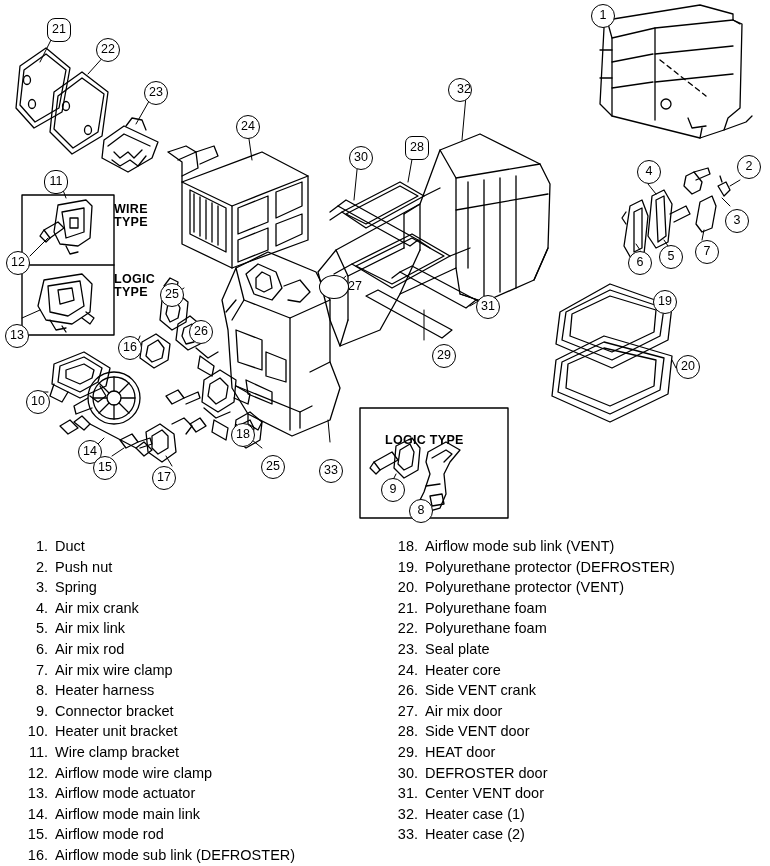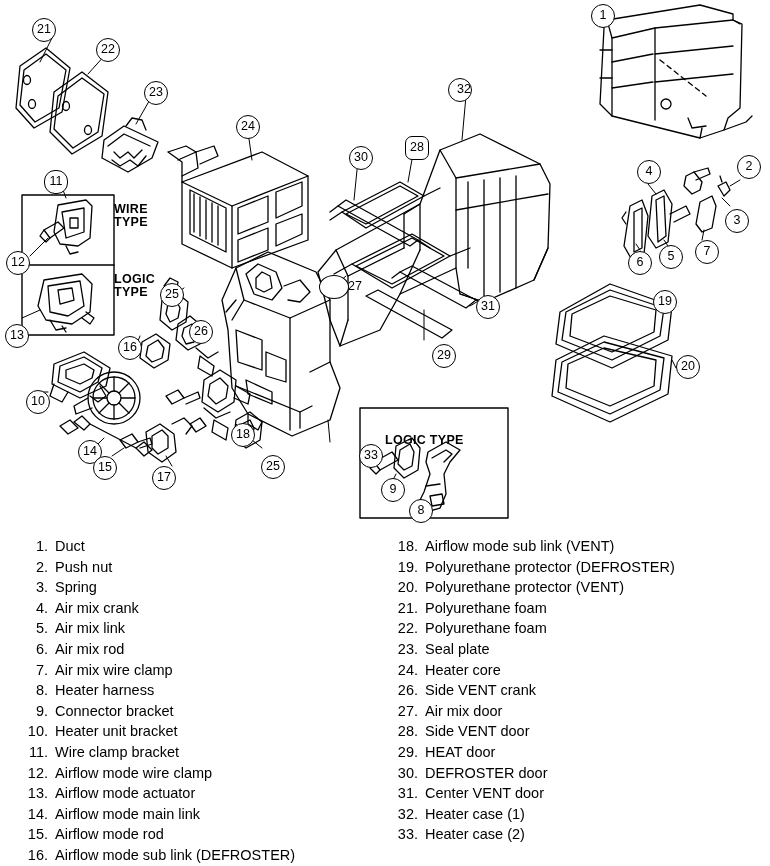--- a/index.html
+++ b/index.html
@@ -366,34 +366,34 @@
   <div class="callout" style="left:44px; top:170px;border-radius:11px;">11</div>
   <div class="callout" style="left:6px; top:251px;">12</div>
   <div class="callout" style="left:5px; top:324px;">13</div>
   <div class="callout" style="left:78px; top:440px;">14</div>
   <div class="callout" style="left:93px; top:456px;">15</div>
   <div class="callout" style="left:118px; top:336px;">16</div>
   <div class="callout" style="left:152px; top:466px;">17</div>
   <div class="callout" style="left:231px; top:423px;">18</div>
   <div class="callout" style="left:653px; top:290px;">19</div>
   <div class="callout" style="left:676px; top:355px;">20</div>
-  <div class="callout" style="left:32px; top:18px;">21</div>
+  <div class="callout" style="left:47px; top:18px;border-radius:8px;">21</div>
   <div class="callout" style="left:96px; top:38px;">22</div>
   <div class="callout" style="left:144px; top:81px;">23</div>
   <div class="callout" style="left:236px; top:115px;">24</div>
   <div class="callout" style="left:160px; top:283px;">25</div>
   <div class="callout" style="left:261px; top:455px;">25</div>
   <div class="callout" style="left:189px; top:320px;">26</div>
   <div class="callout" style="left:319px; top:275px;padding-left:28px;">27</div>
   <div class="callout" style="left:405px; top:136px;border-radius:7px;">28</div>
   <div class="callout" style="left:432px; top:344px;">29</div>
   <div class="callout" style="left:349px; top:146px;">30</div>
   <div class="callout" style="left:476px; top:295px;">31</div>
   <div class="callout" style="left:448px; top:78px;padding-left:8px;">32</div>
-  <div class="callout" style="left:319px; top:444px;margin-left:40px;">33</div>
+  <div class="callout" style="left:319px; top:459px;">33</div>
 </div>
 
 <div id="legend">
   <div class="legend-col" id="legend-col-left">
     <div class="legend-item">
         <span class="legend-num">1.</span>
         <span class="legend-label">Duct</span>
       </div>
     <div class="legend-item">
         <span class="legend-num">2.</span>

